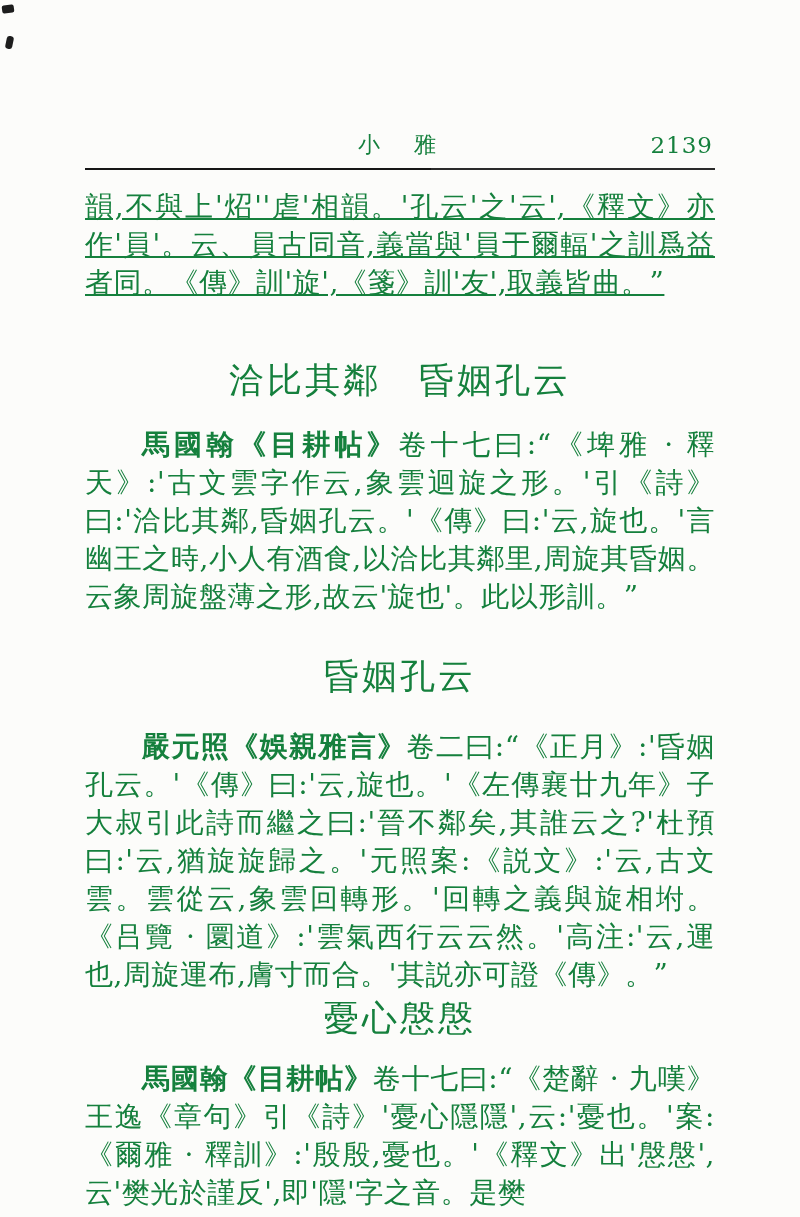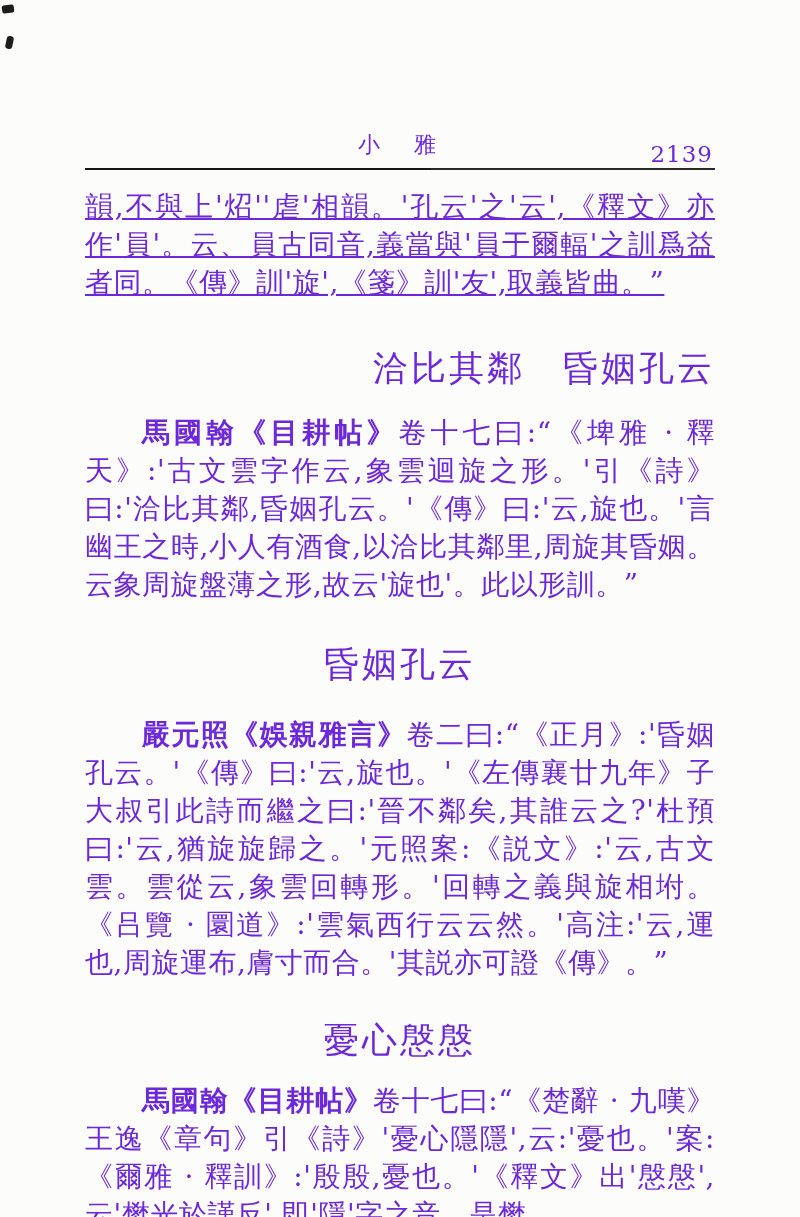--- a/index.html
+++ b/index.html
@@ -5,21 +5,21 @@
   * { margin: 0; padding: 0; box-sizing: border-box; }
   html, body { background: #e8e8e6; }
   body {
     width: 800px; height: 1217px;
     font-family: "DejaVu Serif", "Liberation Serif", serif;
   }
   .page {
     position: relative;
     width: 800px; height: 1217px;
     background: #fcfcfa;
-    color: #6d28d9;
+    color: #15803d;
     overflow: hidden;
   }
   .speck { position: absolute; background: #1d1d1d; }
   .speck-1 { left: 2px; top: 5px; width: 12px; height: 8px; border-radius: 2px; transform: rotate(-8deg); }
   .speck-2 { left: 6px; top: 36px; width: 7px; height: 13px; border-radius: 3px; transform: rotate(12deg); }
   .content {
     width: 630px;
     margin: 0 auto;
     padding-top: 130px;
   }
@@ -33,21 +33,20 @@
     position: absolute;
     left: 0; right: 0;
     text-align: center;
     letter-spacing: 6px;
   }
   .page-number {
     position: absolute;
     right: 2px; top: 0;
     letter-spacing: 1px;
     font-size: 23px;
-    margin-top: 9px;
   }
   .rule {
     margin-top: 8px;
     height: 2px;
     background: linear-gradient(to right, #161616 0 55%, #2a2a2a 55% 100%);
     border: none;
   }
   .body-para {
     font-size: 28px;
     line-height: 38px;
@@ -57,23 +56,23 @@
   .para-continuation { margin-top: 18px; text-decoration: underline; }
   .para-indent { text-indent: 57px; }
   .lead-bold { font-weight: bold; }
   .section-heading {
     text-align: center;
     font-size: 35px;
     line-height: 48px;
     letter-spacing: 3px;
     font-weight: 500;
   }
-  .h1 { margin-top: 42px; text-align: right; }
+  .h1 { margin-top: 54px; }
   .h2 { margin-top: 36px; }
-  .h3 { margin-top: 34px; }
+  .h3 { }
   .p1 { margin-top: 22px; }
   .p2 { margin-top: 28px; }
   .p3 { margin-top: 18px; }
 </style>
 </head>
 <body>
 
 <div class="page">
 
   <div class="speck speck-1"></div>

